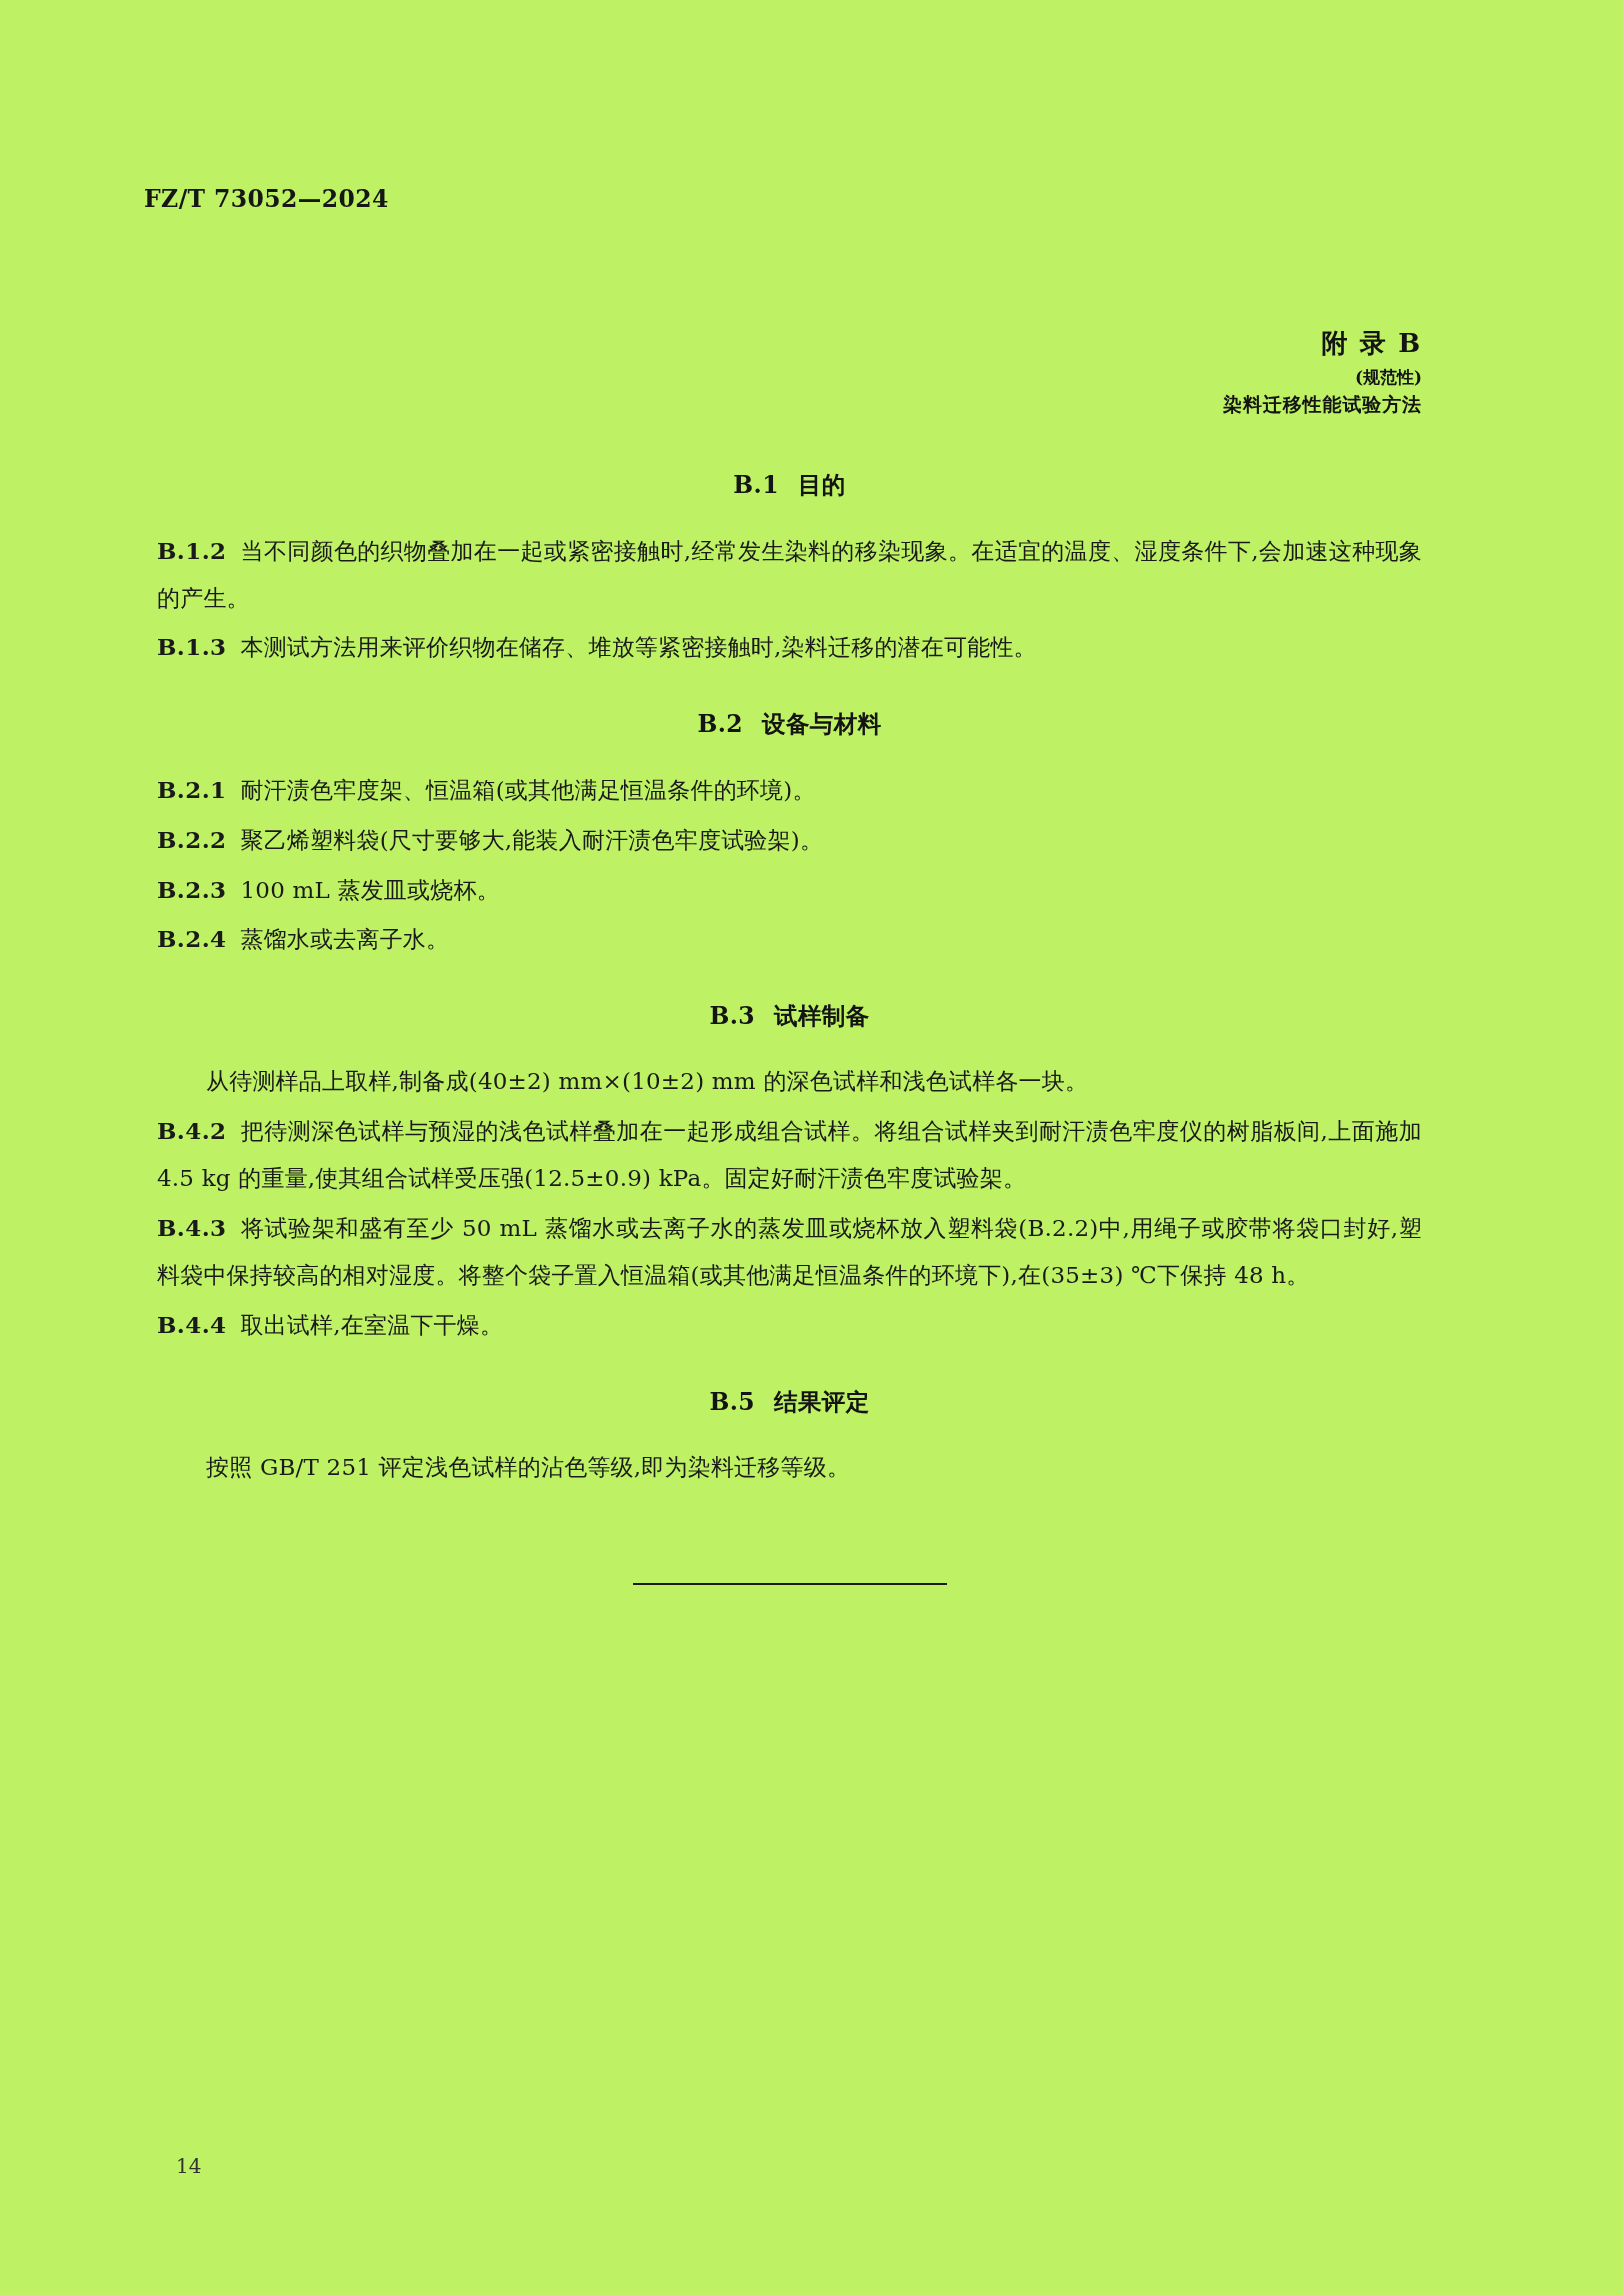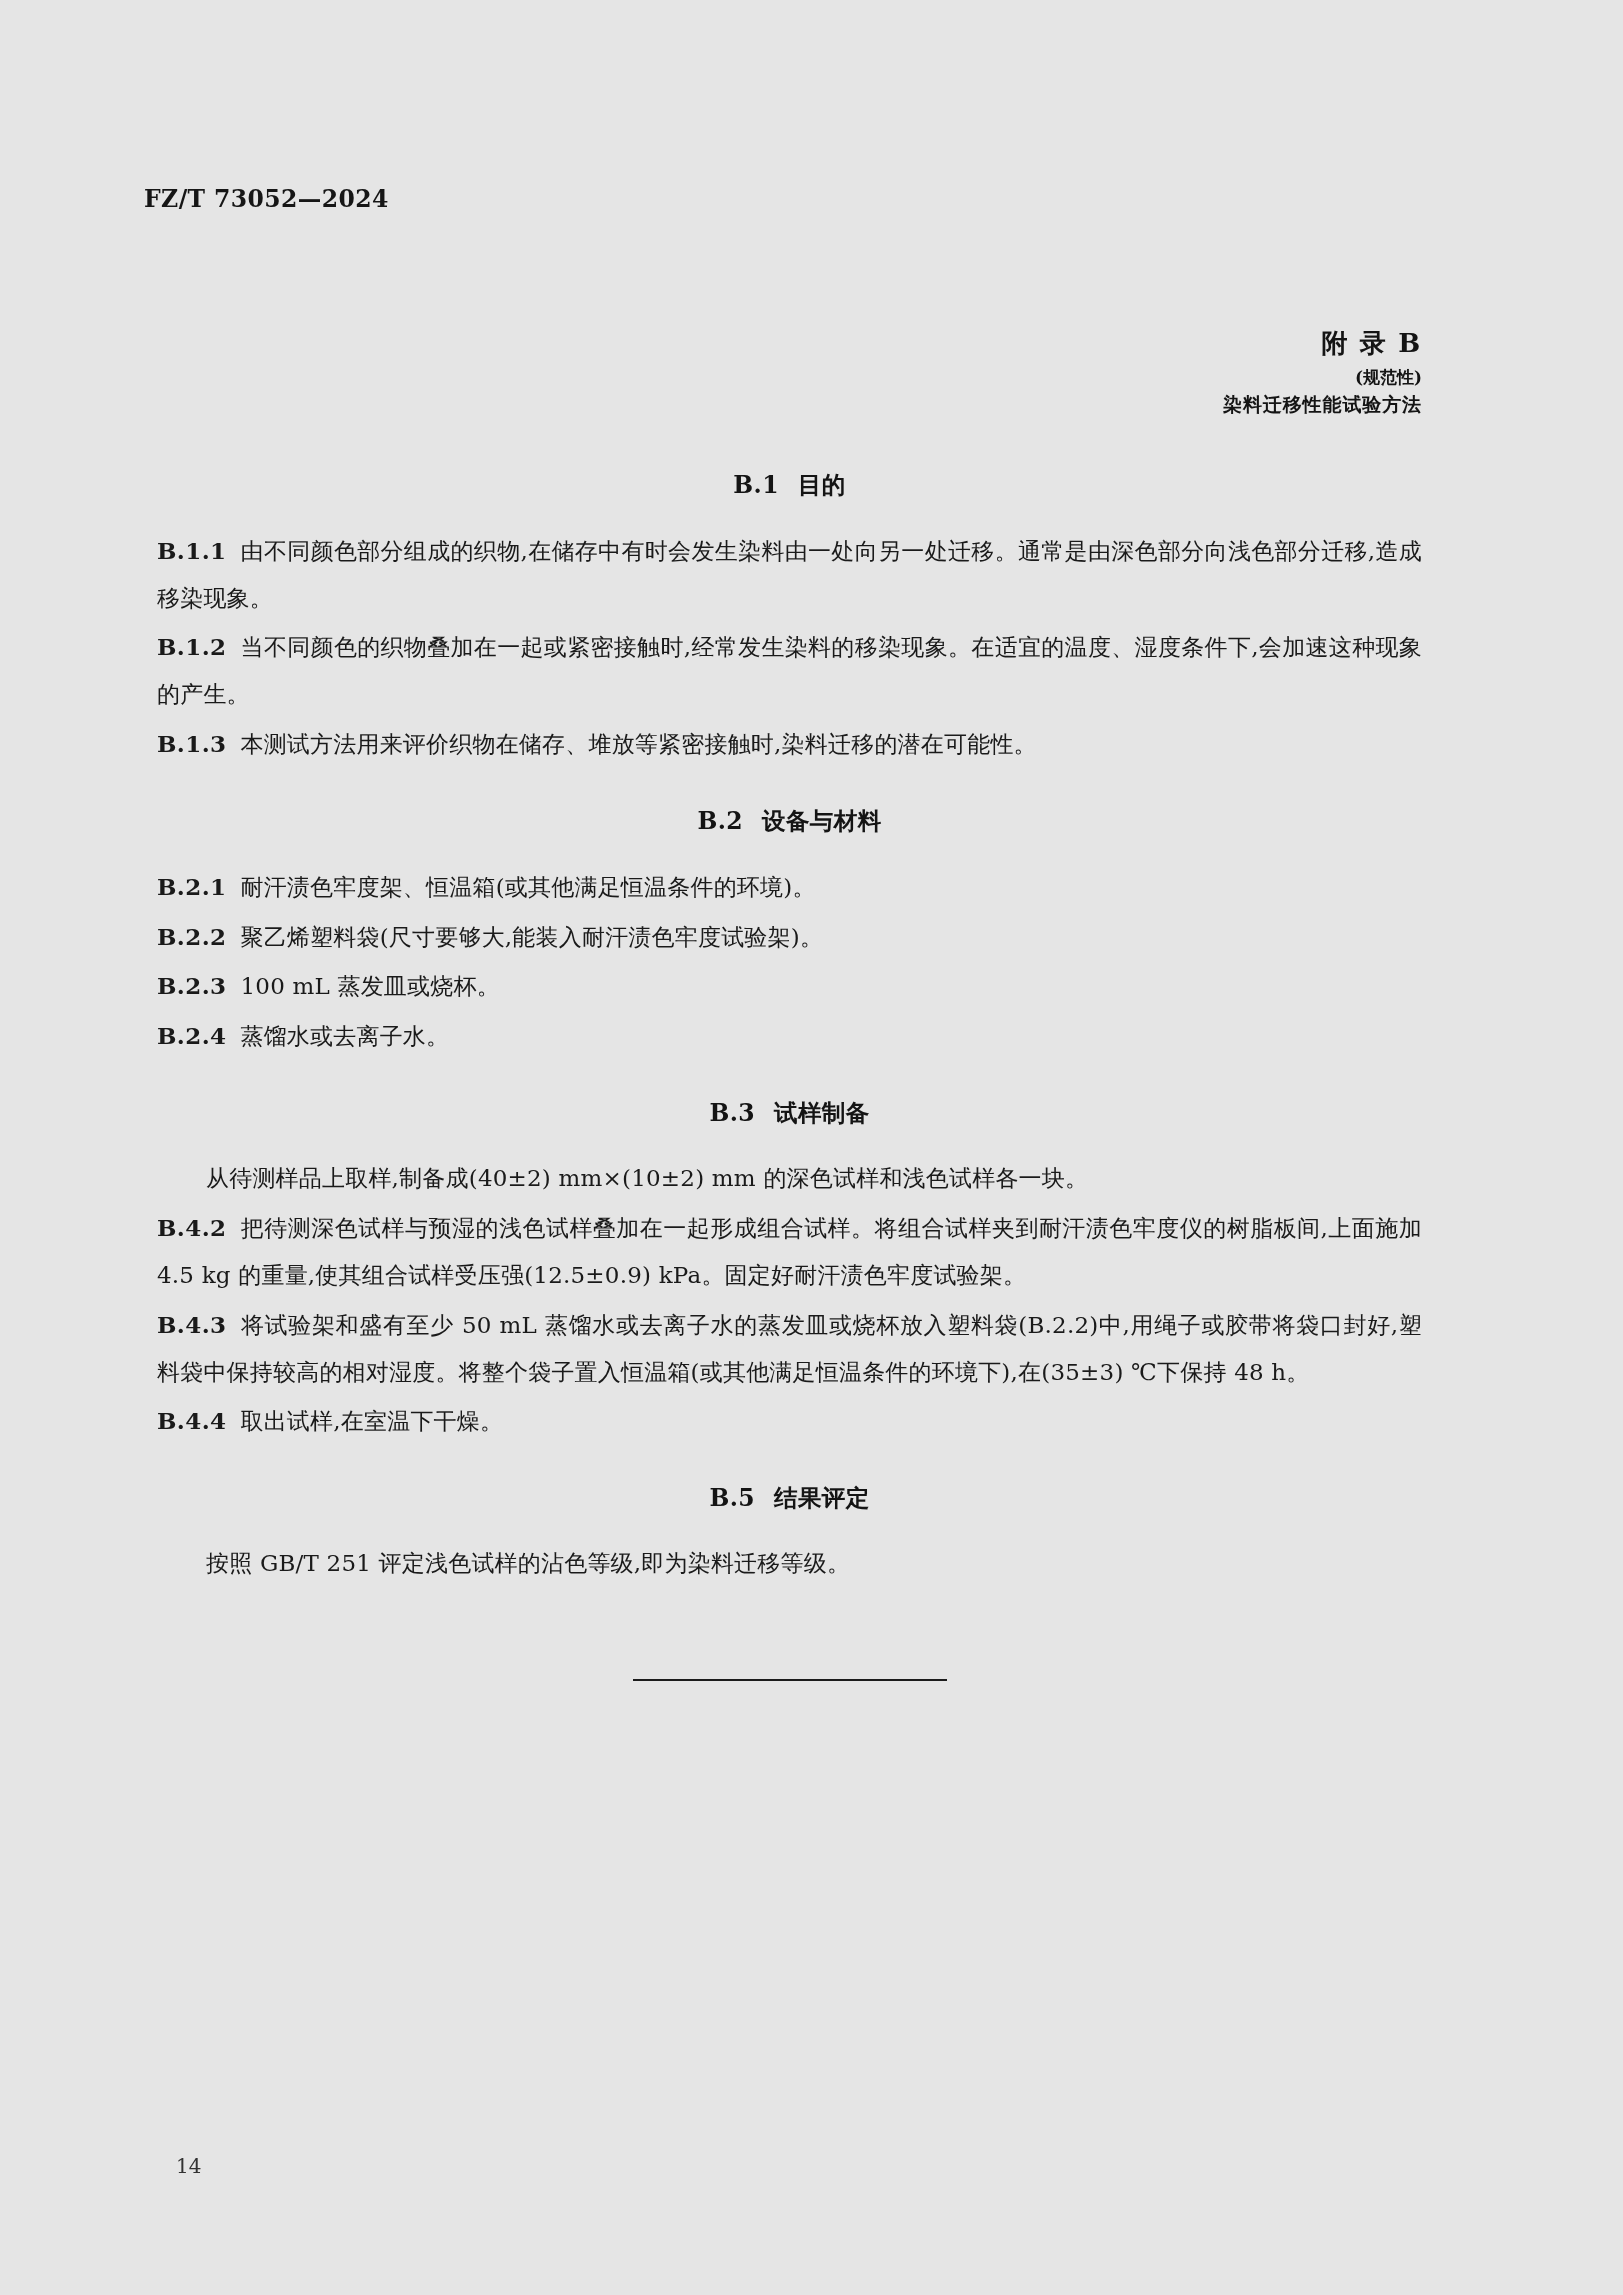--- a/index.html
+++ b/index.html
@@ -12,21 +12,21 @@
     height: 2295px;
     font-family: "DejaVu Serif", "Liberation Serif", serif;
     color: #111111;
     position: relative;
     overflow: hidden;
   }
 
   .page {
     position: absolute;
     inset: 0;
-    background: #e5e5e5;
+    background: #bef264;
   }
 
   
   .running-header {
     position: absolute;
     left: 144px;
     top: 185px;
     font-family: "DejaVu Serif", "Liberation Serif", serif;
     font-weight: bold;
     font-size: 23.5px;
@@ -140,21 +140,20 @@
 
     <div class="annex-title-block">
       <div class="annex-label">附 录 B</div>
       <div class="annex-kind">(规范性)</div>
       <div class="annex-name">染料迁移性能试验方法</div>
     </div>
 
     <div class="clause-heading">
       <span class="num">B.1</span><span>目的</span>
     </div>
-    <p class="para"><span class="num">B.1.1</span><span>由不同颜色部分组成的织物,在储存中有时会发生染料由一处向另一处迁移。通常是由深色部分向浅色部分迁移,造成移染现象。</span></p>
     <p class="para"><span class="num">B.1.2</span><span>当不同颜色的织物叠加在一起或紧密接触时,经常发生染料的移染现象。在适宜的温度、湿度条件下,会加速这种现象的产生。</span></p>
     <p class="para"><span class="num">B.1.3</span><span>本测试方法用来评价织物在储存、堆放等紧密接触时,染料迁移的潜在可能性。</span></p>
 
     <div class="clause-heading">
       <span class="num">B.2</span><span>设备与材料</span>
     </div>
     <p class="para"><span class="num">B.2.1</span><span>耐汗渍色牢度架、恒温箱(或其他满足恒温条件的环境)。</span></p>
     <p class="para"><span class="num">B.2.2</span><span>聚乙烯塑料袋(尺寸要够大,能装入耐汗渍色牢度试验架)。</span></p>
     <p class="para"><span class="num">B.2.3</span><span>100 mL 蒸发皿或烧杯。</span></p>
     <p class="para"><span class="num">B.2.4</span><span>蒸馏水或去离子水。</span></p>

